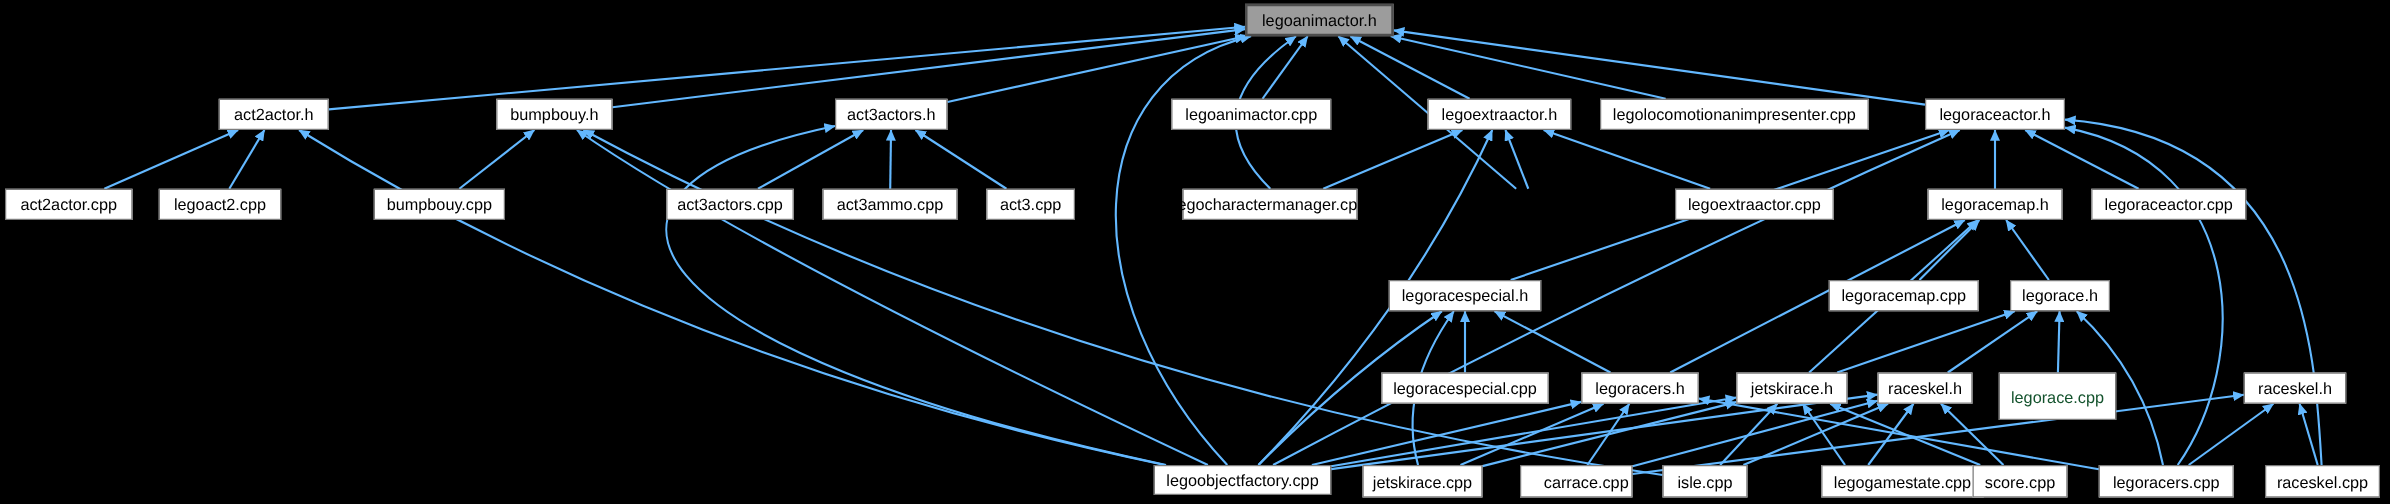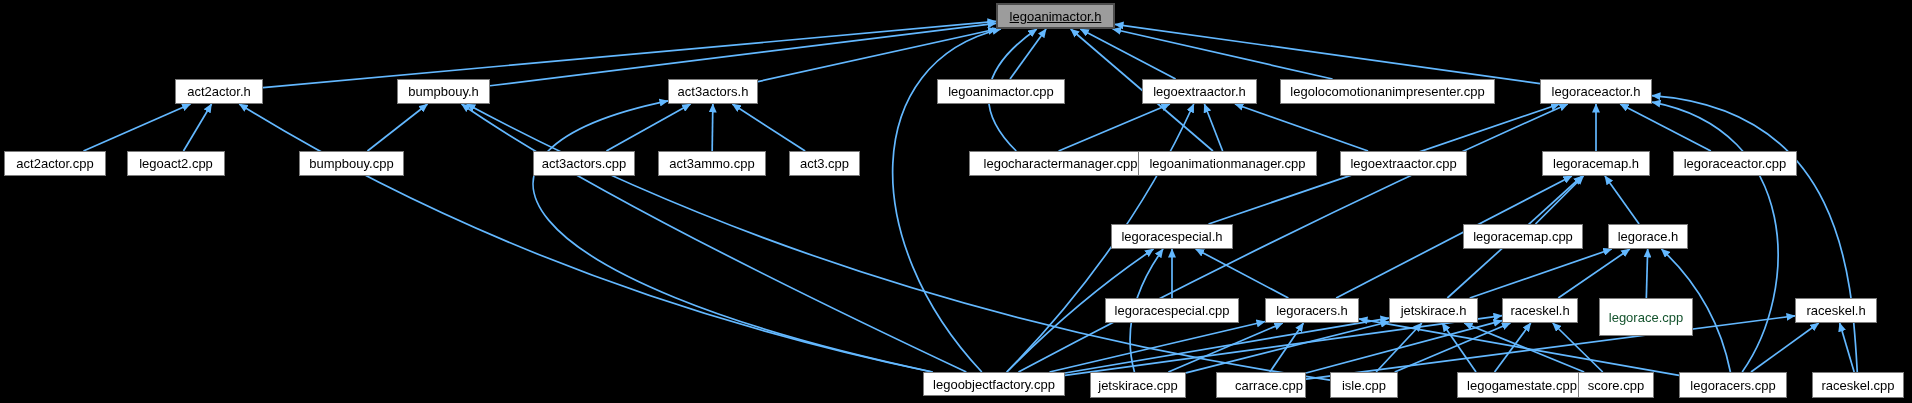--- a/index.html
+++ b/index.html
@@ -74,36 +74,35 @@
       <path d="M1584.1543624161075,372 L1464.1208053691275,323" fill="none" stroke="#63b8ff" stroke-width="1.7" marker-end="url(#arw)"></path>
       <path d="M1306,372.98387096774195 L1502,320.64695340501794" fill="none" stroke="#63b8ff" stroke-width="1.7" marker-end="url(#arw)"></path>
       <path d="M1065,375.31227106227107 L1502,315.68498168498166" fill="none" stroke="#63b8ff" stroke-width="1.7" marker-end="url(#arw)"></path>
       <path d="M1394.711409395973,372 L1510.4697986577182,323" fill="none" stroke="#63b8ff" stroke-width="1.7" marker-end="url(#arw)"></path>
       <path d="M1494.5973154362416,372 L1530.7718120805368,323" fill="none" stroke="#63b8ff" stroke-width="1.7" marker-end="url(#arw)"></path>
       <path d="M1602.7382550335572,372 L1552.751677852349,323" fill="none" stroke="#63b8ff" stroke-width="1.7" marker-end="url(#arw)"></path>
       <path d="M1854.1610738255033,372 L1839.6912751677853,323" fill="none" stroke="#63b8ff" stroke-width="1.7" marker-end="url(#arw)"></path>
       <path d="M1750.9731543624162,372 L1818.7181208053692,323" fill="none" stroke="#63b8ff" stroke-width="1.7" marker-end="url(#arw)"></path>
       <path d="M1306,379.1695652173913 L1795,315.81217391304347" fill="none" stroke="#63b8ff" stroke-width="1.7" marker-end="url(#arw)"></path>
     </svg>
-<div class="node hl" style="left: 996px; top: 3px; width: 119px; height: 26px; color: rgb(0, 0, 0); text-decoration: underline;">legoanimactor.h</div>
+<div class="node hl" style="left: 996px; top: 3px; width: 119px; height: 26px; color: rgb(0, 0, 0);">legoanimactor.h</div>
     <div class="node" style="left: 175px; top: 79px; width: 88px; height: 25px; background: rgb(255, 255, 255); border-color: rgb(124, 124, 124); color: rgb(0, 0, 0);">act2actor.h</div>
     <div class="node" style="left: 397px; top: 79px; width: 93px; height: 25px; background: rgb(255, 255, 255); border-color: rgb(124, 124, 124); color: rgb(0, 0, 0);">bumpbouy.h</div>
     <div class="node" style="left: 668px; top: 79px; width: 90px; height: 25px; background: rgb(255, 255, 255); border-color: rgb(124, 124, 124); color: rgb(0, 0, 0);">act3actors.h</div>
     <div class="node" style="left: 937px; top: 79px; width: 128px; height: 25px; background: rgb(255, 255, 255); border-color: rgb(124, 124, 124); color: rgb(0, 0, 0);">legoanimactor.cpp</div>
     <div class="node" style="left: 1142px; top: 79px; width: 115px; height: 25px; background: rgb(255, 255, 255); border-color: rgb(124, 124, 124); color: rgb(0, 0, 0);">legoextraactor.h</div>
     <div class="node" style="left: 1280px; top: 79px; width: 215px; height: 25px; background: rgb(255, 255, 255); border-color: rgb(124, 124, 124); color: rgb(0, 0, 0);">legolocomotionanimpresenter.cpp</div>
     <div class="node" style="left: 1540px; top: 79px; width: 112px; height: 25px; background: rgb(255, 255, 255); border-color: rgb(124, 124, 124); color: rgb(0, 0, 0);">legoraceactor.h</div>
     <div class="node" style="left: 4px; top: 151px; width: 102px; height: 25px; background: rgb(255, 255, 255); border-color: rgb(124, 124, 124); color: rgb(0, 0, 0);">act2actor.cpp</div>
     <div class="node" style="left: 127px; top: 151px; width: 98px; height: 25px; background: rgb(255, 255, 255); border-color: rgb(124, 124, 124); color: rgb(0, 0, 0);">legoact2.cpp</div>
     <div class="node" style="left: 299px; top: 151px; width: 105px; height: 25px; background: rgb(255, 255, 255); border-color: rgb(124, 124, 124); color: rgb(0, 0, 0);">bumpbouy.cpp</div>
     <div class="node" style="left: 533px; top: 151px; width: 102px; height: 25px; background: rgb(255, 255, 255); border-color: rgb(124, 124, 124); color: rgb(0, 0, 0);">act3actors.cpp</div>
     <div class="node" style="left: 658px; top: 151px; width: 108px; height: 25px; background: rgb(255, 255, 255); border-color: rgb(124, 124, 124); color: rgb(0, 0, 0);">act3ammo.cpp</div>
     <div class="node" style="left: 789px; top: 151px; width: 71px; height: 25px; background: rgb(255, 255, 255); border-color: rgb(124, 124, 124); color: rgb(0, 0, 0);">act3.cpp</div>
-    <div class="node" style="left: 969px; top: 151px; width: 183px; height: 25px; background: rgb(255, 255, 255); border-color: rgb(124, 124, 124); color: rgb(0, 0, 0);">legocharactermanager.cpp</div>
-    <div class="node" style="left: 1138px; top: 151px; width: 179px; height: 25px; background: rgb(255, 255, 255); border-color: rgb(124, 124, 124); color: rgb(0, 0, 0);">legoanimationmanager.cpp</div>
+    <div class="node" style="left: 946px; top: 151px; width: 140px; height: 25px; background: rgb(255, 255, 255); border-color: rgb(124, 124, 124); color: rgb(0, 0, 0);">legocharactermanager.cpp</div>
     <div class="node" style="left: 1340px; top: 151px; width: 127px; height: 25px; background: rgb(255, 255, 255); border-color: rgb(124, 124, 124); color: rgb(0, 0, 0);">legoextraactor.cpp</div>
     <div class="node" style="left: 1542px; top: 151px; width: 108px; height: 25px; background: rgb(255, 255, 255); border-color: rgb(124, 124, 124); color: rgb(0, 0, 0);">legoracemap.h</div>
     <div class="node" style="left: 1673px; top: 151px; width: 124px; height: 25px; background: rgb(255, 255, 255); border-color: rgb(124, 124, 124); color: rgb(0, 0, 0);">legoraceactor.cpp</div>
     <div class="node" style="left: 1111px; top: 224px; width: 122px; height: 25px; background: rgb(255, 255, 255); border-color: rgb(124, 124, 124); color: rgb(0, 0, 0);">legoracespecial.h</div>
     <div class="node" style="left: 1463px; top: 224px; width: 120px; height: 25px; background: rgb(255, 255, 255); border-color: rgb(124, 124, 124); color: rgb(0, 0, 0);">legoracemap.cpp</div>
     <div class="node" style="left: 1608px; top: 224px; width: 80px; height: 25px; background: rgb(255, 255, 255); border-color: rgb(124, 124, 124); color: rgb(0, 0, 0);">legorace.h</div>
     <div class="node" style="left: 1105px; top: 298px; width: 134px; height: 25px; background: rgb(255, 255, 255); border-color: rgb(124, 124, 124); color: rgb(0, 0, 0);">legoracespecial.cpp</div>
     <div class="node" style="left: 1265px; top: 298px; width: 94px; height: 25px; background: rgb(255, 255, 255); border-color: rgb(124, 124, 124); color: rgb(0, 0, 0);">legoracers.h</div>
     <div class="node" style="left: 1389px; top: 298px; width: 89px; height: 25px; background: rgb(255, 255, 255); border-color: rgb(124, 124, 124); color: rgb(0, 0, 0);">jetskirace.h</div>
     <div class="node" style="left: 1502px; top: 298px; width: 76px; height: 25px; background: rgb(255, 255, 255); border-color: rgb(124, 124, 124); color: rgb(0, 0, 0);">raceskel.h</div>

